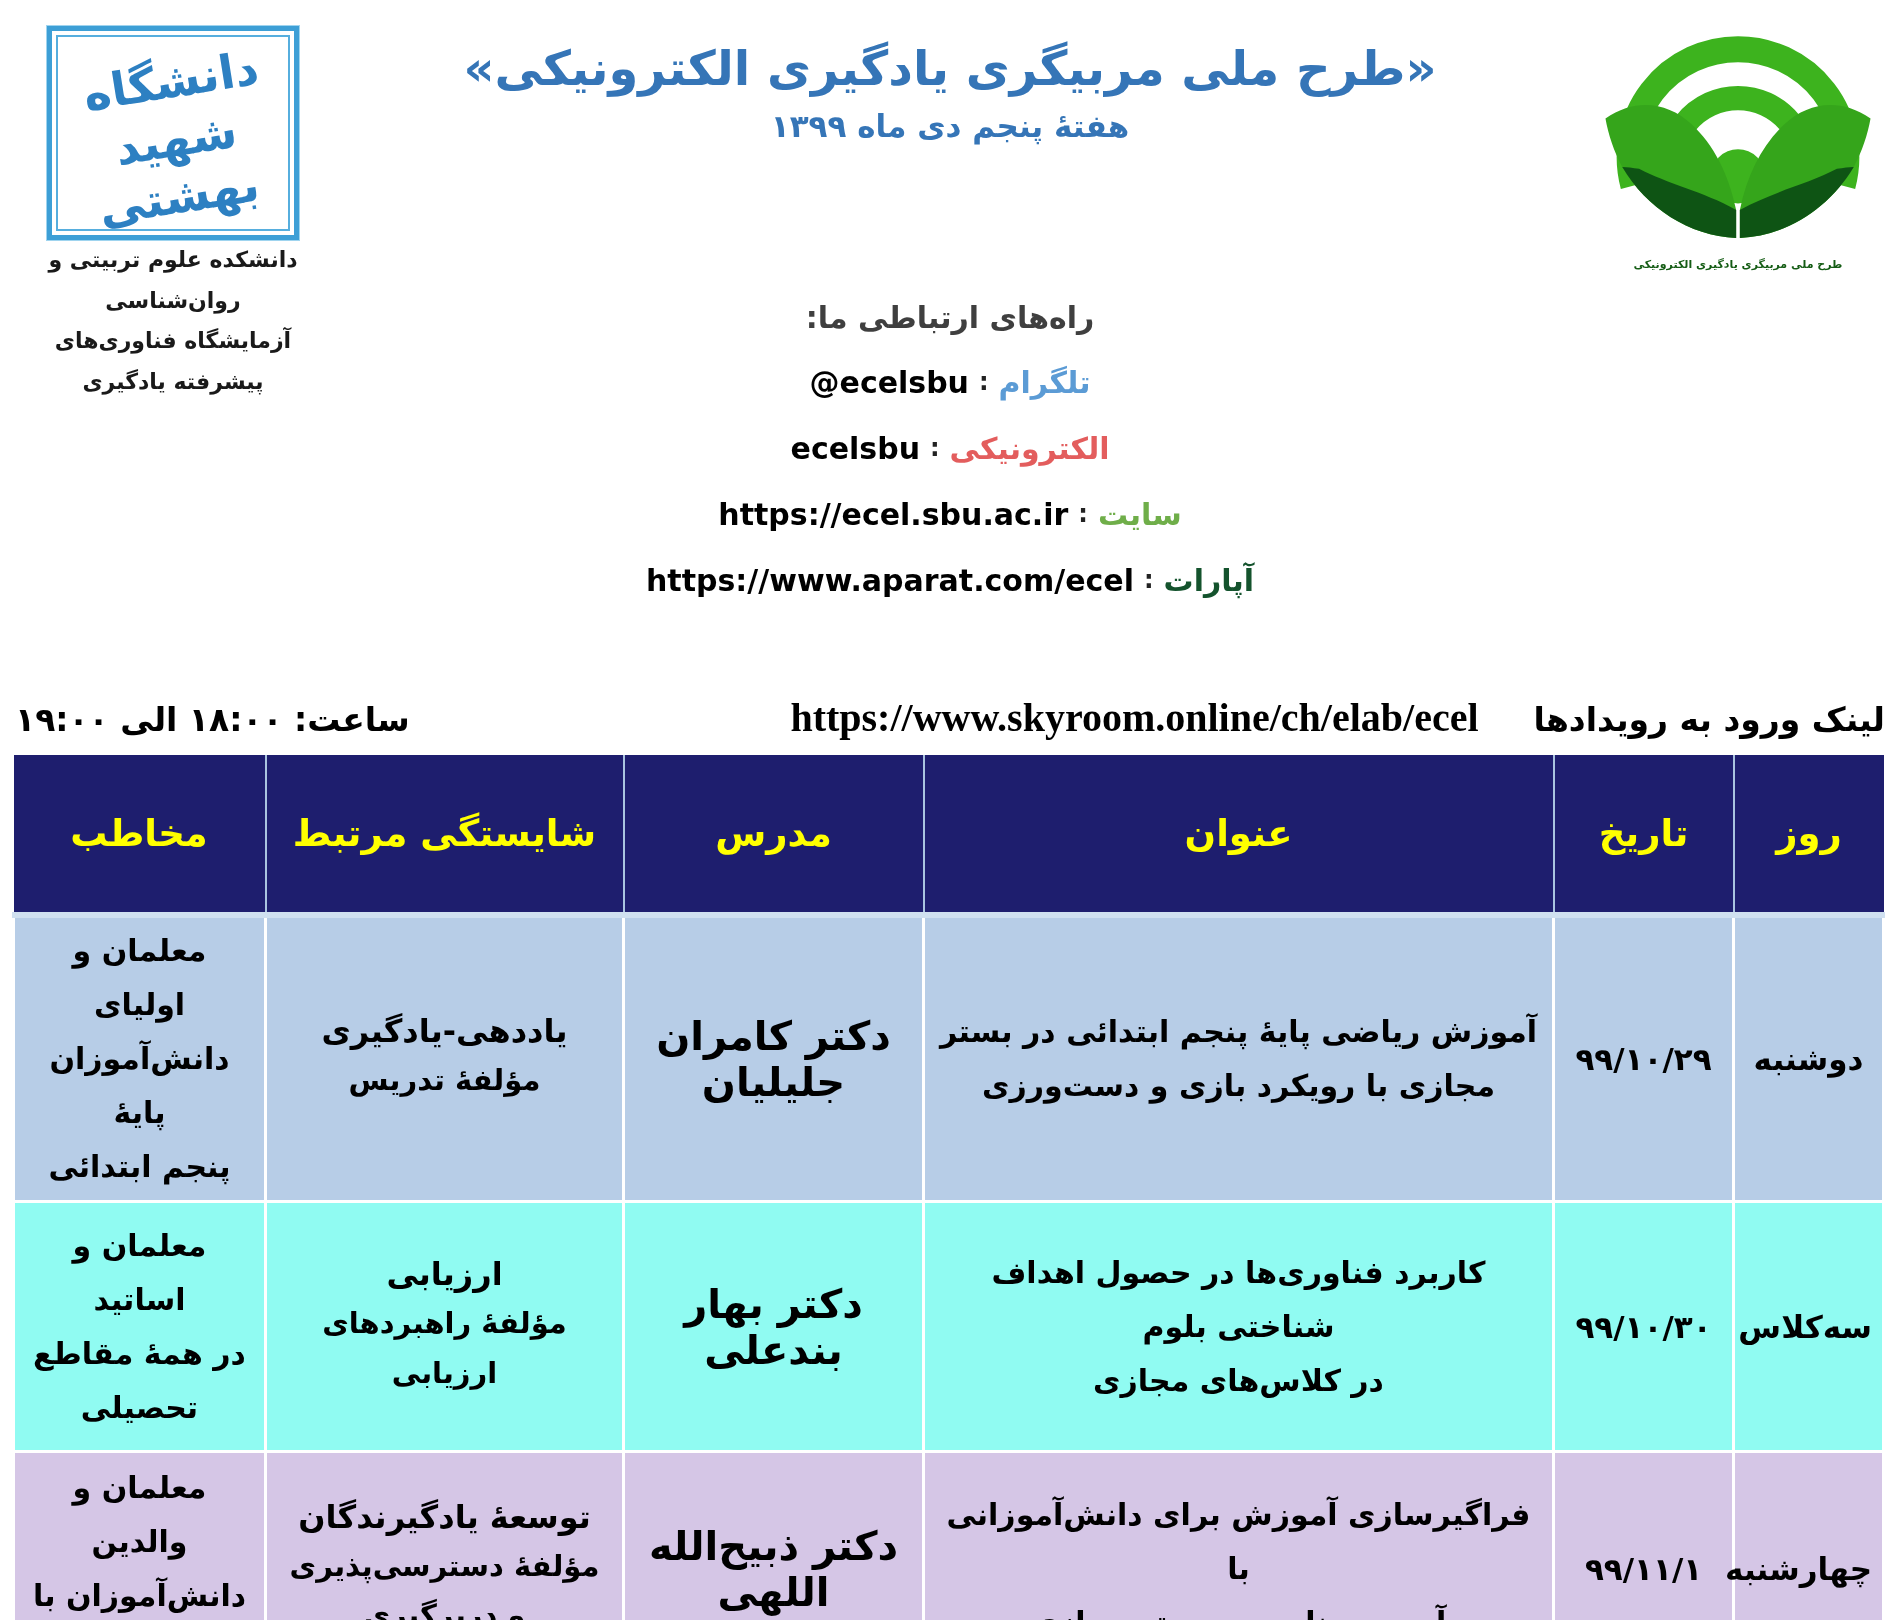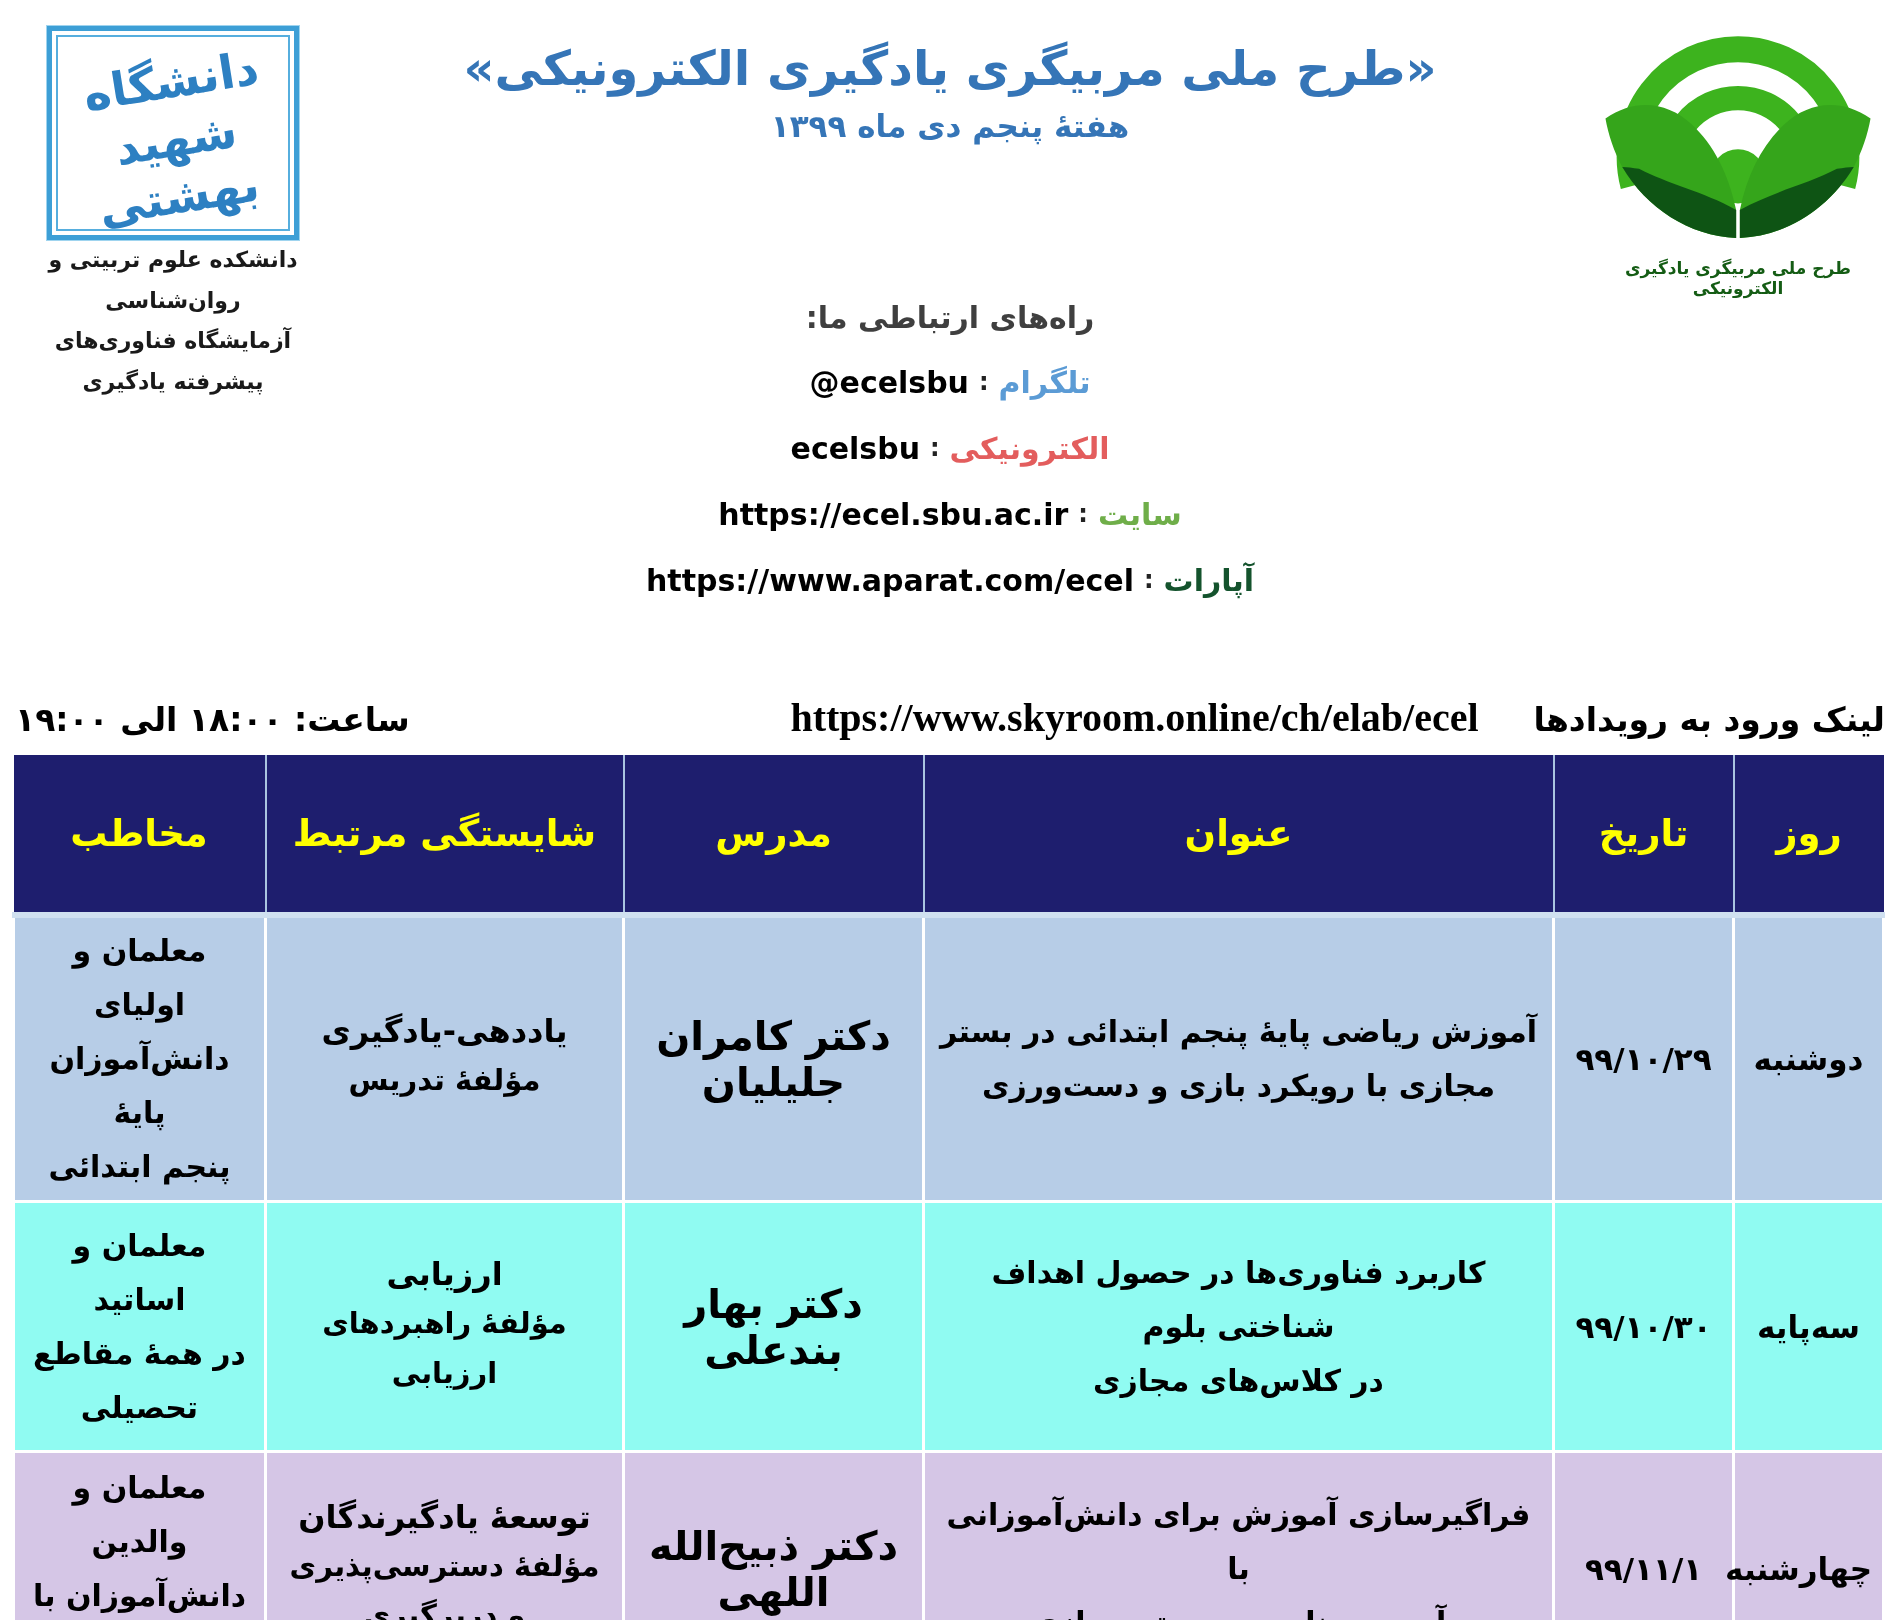--- a/index.html
+++ b/index.html
@@ -15,21 +15,21 @@
   .uni-caption { font-size:22px; font-weight:bold; color:#1a1a1a; line-height:1.85; direction:rtl; }
 
   
   .title-block { position:absolute; top:40px; right:370px; left:370px; text-align:center; direction:rtl; }
   .main-title { font-size:48px; font-weight:bold; }
   .subtitle { font-size:31px; font-weight:bold; margin-top:12px; }
 
   
   .program-block { position:absolute; top:8px; right:12px; width:300px; text-align:center; }
   .program-svg { width:280px; height:248px; display:block; margin:0 auto; }
-  .program-caption { font-size:17px; font-weight:bold; color:#145c14; margin-top:2px; direction:rtl; }
+  .program-caption { font-size:11px; font-weight:bold; color:#145c14; margin-top:2px; direction:rtl; }
 
   
   .contact-block { position:absolute; top:285px; left:0; right:0; text-align:center; direction:rtl; }
   .contact-heading { font-size:30px; font-weight:bold; color:#3f3f3f; height:64px; display:flex; align-items:center; justify-content:center; }
   .contact-line { font-size:30px; font-weight:bold; height:66px; display:flex; align-items:center; justify-content:center; direction:rtl; gap:10px; }
   .contact-label { font-weight:bold; }
   .contact-colon { color:#222222; font-size:24px; }
   .contact-value { color:#000000; font-weight:bold; }
 
   
@@ -163,21 +163,21 @@
         <td class="c-comp">
           <div class="comp-main">یاددهی-یادگیری</div>
           <div class="comp-sub">مؤلفهٔ تدریس</div>
         </td>
         <td class="c-aud">معلمان و اولیای
 دانش‌آموزان پایهٔ
 پنجم ابتدائی</td>
       </tr>
 
       <tr class="body-row-2" style="background-color: rgb(144, 251, 242);">
-        <td class="c-day">سه‌پایه</td>
+        <td class="c-day">سه‌کلاس</td>
         <td class="c-date">۹۹/۱۰/۳۰</td>
         <td class="c-title">کاربرد فناوری‌ها در حصول اهداف شناختی بلوم
 در کلاس‌های مجازی</td>
         <td class="c-instr">دکتر بهار بندعلی</td>
         <td class="c-comp">
           <div class="comp-main">ارزیابی</div>
           <div class="comp-sub">مؤلفهٔ راهبردهای ارزیابی</div>
         </td>
         <td class="c-aud">معلمان و اساتید
 در همهٔ مقاطع

